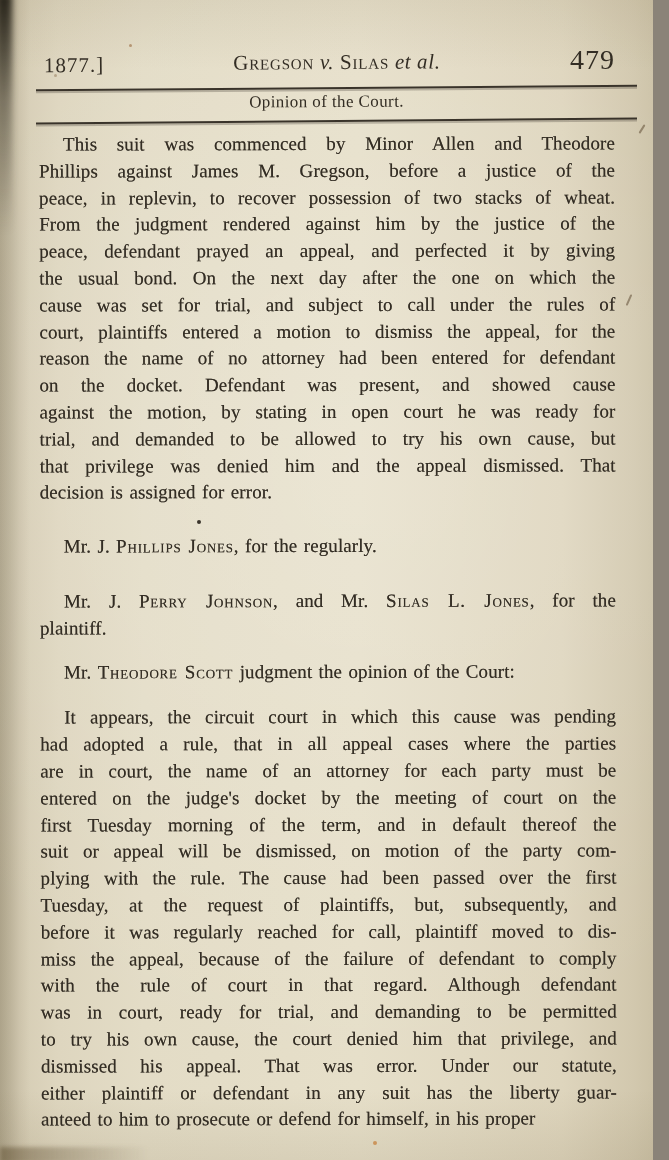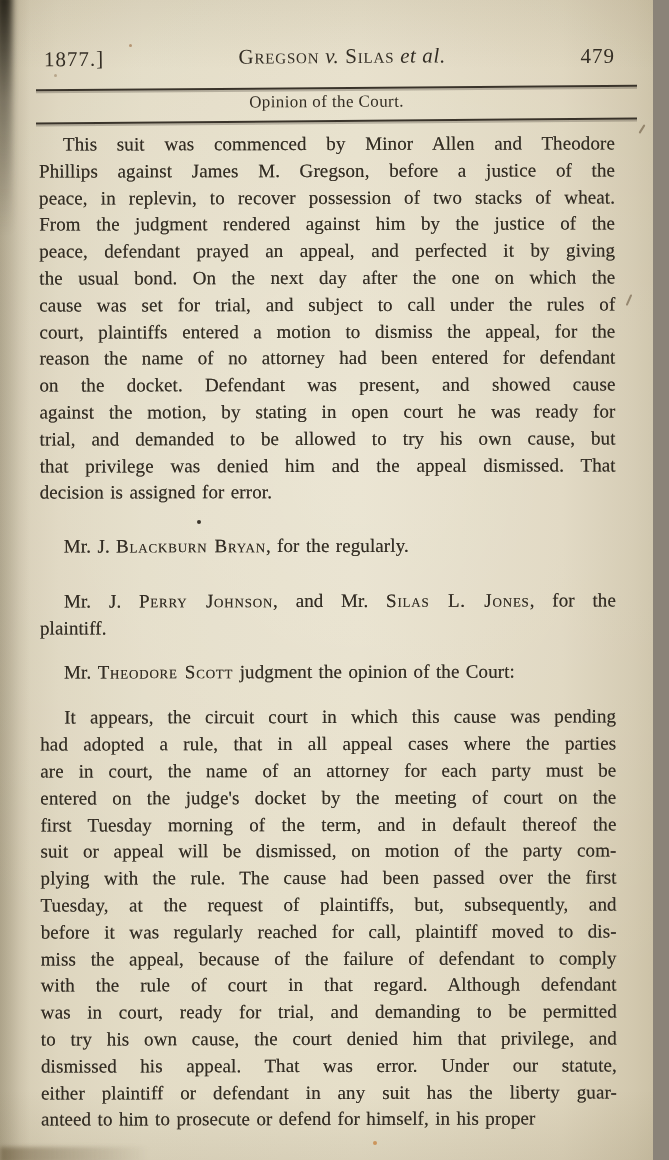--- a/index.html
+++ b/index.html
@@ -30,21 +30,21 @@
     filter: blur(2px);
   }
   
   .header {
     position: absolute; top: 44px; left: 0; right: 0;
     display: flex; align-items: baseline;
     padding: 0 38px 0 44px;
   }
   .year { font-size: 21px; letter-spacing: 1px; transform: translateY(3px) rotate(-0.6deg); }
   .case-title { flex: 1; text-align: center; font-size: 21px; letter-spacing: 0.6px; transform: rotate(-0.35deg); }
-  .pageno { font-size: 21px; letter-spacing: 1px; }
+  .pageno { font-size: 28px; letter-spacing: 1px; }
   .sc { font-variant: small-caps; letter-spacing: 0.8px; }
   .it { font-style: italic; }
   .rule {
     position: absolute; left: 36px; right: 16px; height: 2px;
     background: #39332a;
     box-shadow: 0 2px 0 rgba(57,51,42,0.28);
   }
   .rule1 { top: 87px; transform: rotate(-0.45deg); }
   .rule2 { top: 120px; transform: rotate(-0.5deg); }
   .section-label {
@@ -106,21 +106,21 @@
         <div class="line" data-name="text-line">cause was set for trial, and subject to call under the rules of</div>
         <div class="line" data-name="text-line">court, plaintiffs entered a motion to dismiss the appeal, for the</div>
         <div class="line" data-name="text-line">reason the name of no attorney had been entered for defendant</div>
         <div class="line" data-name="text-line">on the docket. Defendant was present, and showed cause</div>
         <div class="line" data-name="text-line">against the motion, by stating in open court he was ready for</div>
         <div class="line" data-name="text-line">trial, and demanded to be allowed to try his own cause, but</div>
         <div class="line" data-name="text-line">that privilege was denied him and the appeal dismissed. That</div>
         <div class="line last" data-name="text-line">decision is assigned for error.</div>
       </div>
       <div class="block" data-name="counsel-appellant">
-        <div class="line first last" data-name="text-line"><span data-name="text-run">Mr. J. </span><span class="sc" data-name="text-run">Blackburn Bryan</span><span data-name="text-run">, for the regularly.</span></div>
+        <div class="line first last" data-name="text-line"><span data-name="text-run">Mr. J. </span><span class="sc" data-name="text-run">Phillips Jones</span><span data-name="text-run">, for the regularly.</span></div>
       </div>
       <div class="block" data-name="counsel-appellees">
         <div class="line first" data-name="text-line"><span data-name="text-run">Mr. J. </span><span class="sc" data-name="text-run">Perry Johnson</span><span data-name="text-run">, and Mr. </span><span class="sc" data-name="text-run">Silas L. Jones</span><span data-name="text-run">, for the</span></div>
         <div class="line last" data-name="text-line"><span data-name="text-run">plaintiff.</span></div>
       </div>
       <div class="block" data-name="opinion-author">
         <div class="line first last" data-name="text-line"><span data-name="text-run">Mr. </span><span class="sc" data-name="text-run">Theodore Scott</span><span data-name="text-run"> judgment the opinion of the Court:</span></div>
       </div>
       <div class="block" data-name="paragraph-2">
         <div class="line first" data-name="text-line">It appears, the circuit court in which this cause was pending</div>

